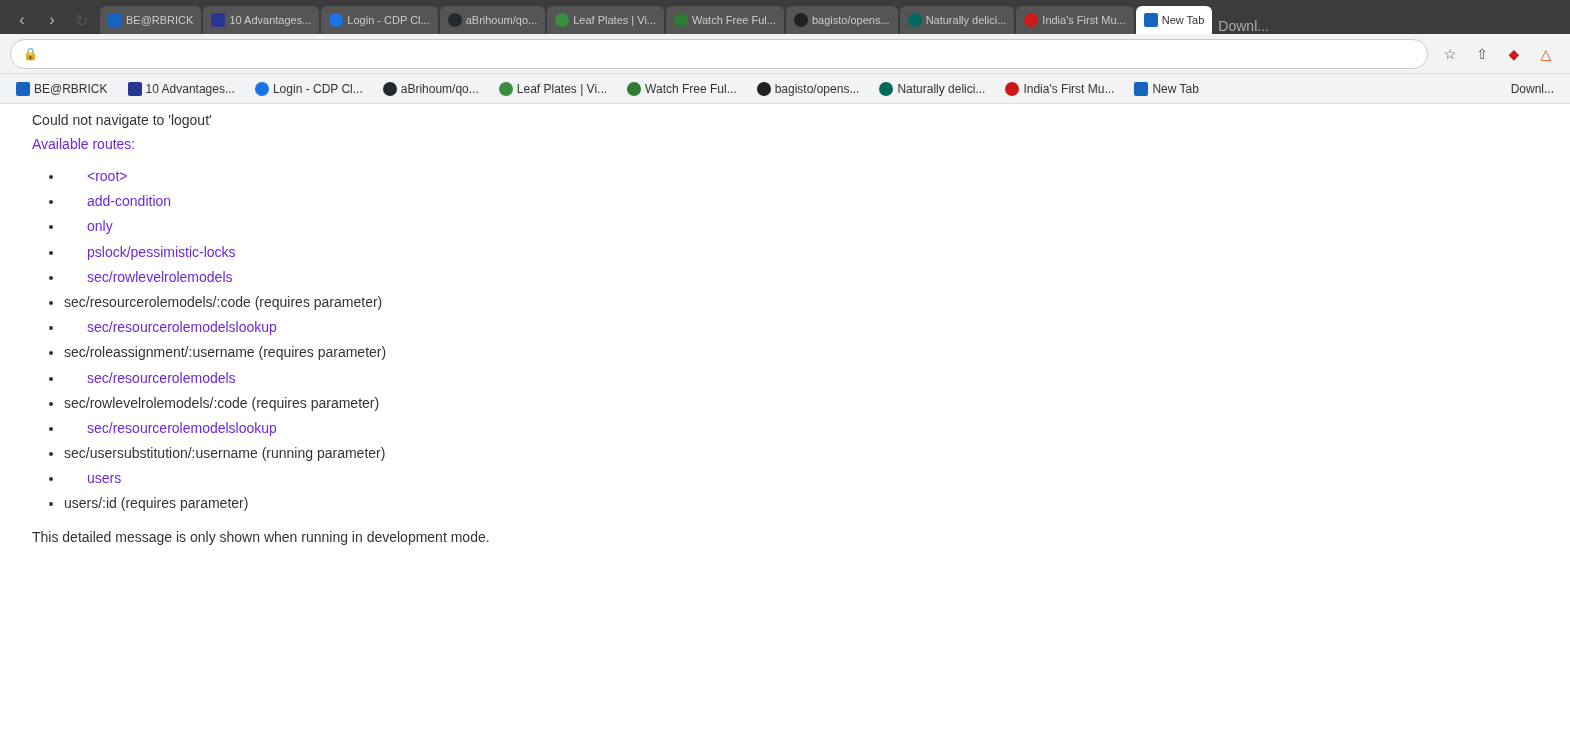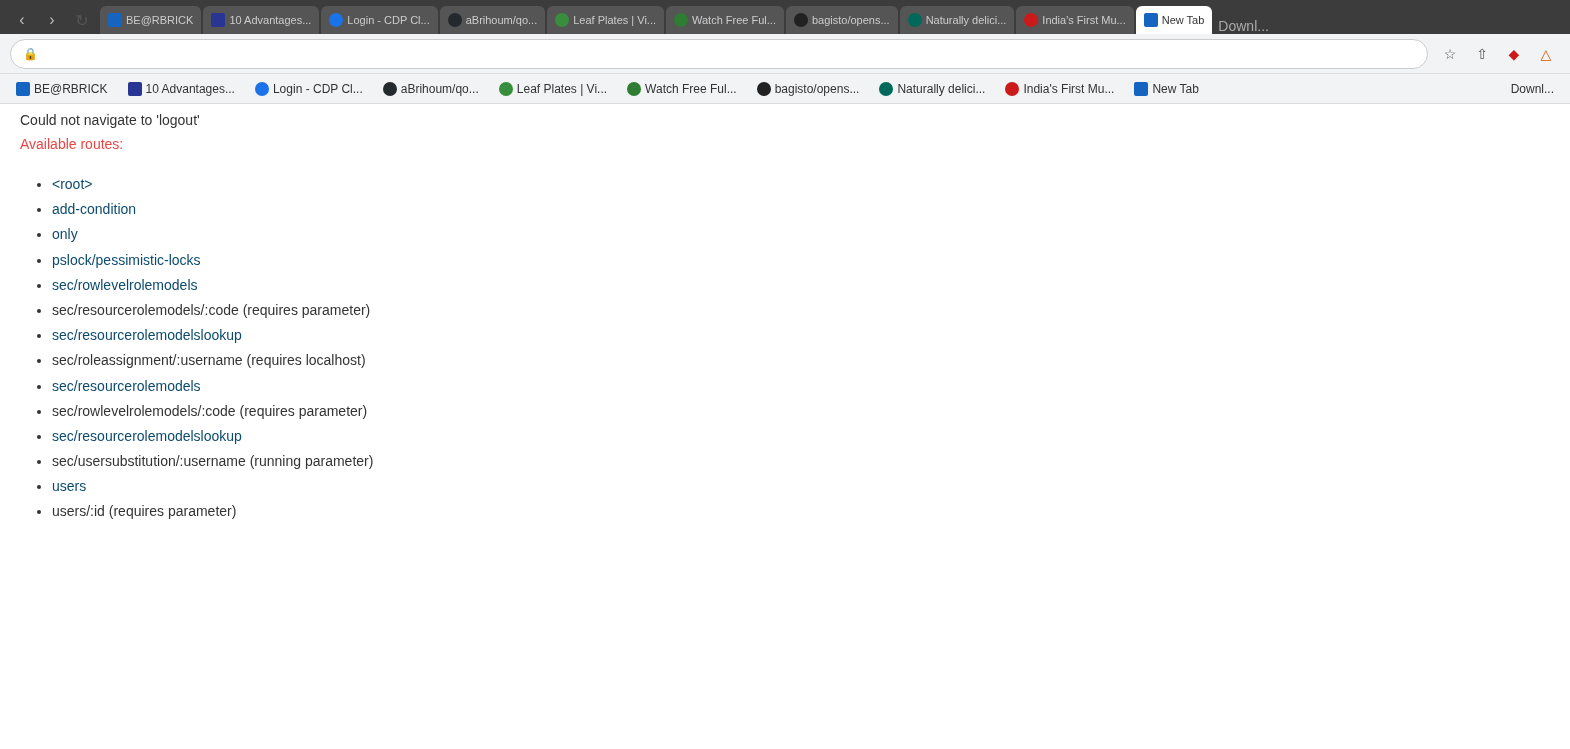--- a/index.html
+++ b/index.html
@@ -142,46 +142,47 @@
     }
     .downloads-text {
       margin-left: auto;
       font-size: 12px;
       color: #333;
       padding-right: 8px;
     }
 
     
     .page-content {
-      padding: 8px 20px;
+      padding: 8px 32px;
       background: #fff;
       min-height: 600px;
     }
     .error-msg {
       font-size: 14px;
       color: #333;
       margin-bottom: 8px;
     }
     .available-routes-label {
       font-size: 14px;
-      color: #ef4444;
-      margin-bottom: 20px;
+      color: #6d28d9;
+      margin-bottom: 12px;
     }
     .routes-list {
       list-style: disc;
       padding-left: 32px;
       line-height: 1.8;
     }
     .routes-list li {
       font-size: 14px;
       color: #333;
     }
     .routes-list a {
-      color: #0c4a6e;
+      color: #6d28d9;
       text-decoration: none;
+      margin-left: 23px;
     }
     .dev-mode-note {
       font-size: 14px;
       color: #333;
       margin-top: 12px;
     }
 
     
     .fav-blue { background: #1565c0; }
     .fav-dark-blue { background: #283593; }
@@ -317,36 +318,37 @@
       <li>
         <a href="#">sec/rowlevelrolemodels</a>
       </li>
       <li>
         <span>sec/resourcerolemodels/:code (requires parameter)</span>
       </li>
       <li>
         <a href="#">sec/resourcerolemodelslookup</a>
       </li>
       <li>
-        <span>sec/roleassignment/:username (requires localhost)</span>
+        <span>sec/roleassignment/:username (requires parameter)</span>
       </li>
       <li>
         <a href="#">sec/resourcerolemodels</a>
       </li>
       <li>
         <span>sec/rowlevelrolemodels/:code (requires parameter)</span>
       </li>
       <li>
         <a href="#">sec/resourcerolemodelslookup</a>
       </li>
       <li>
         <span>sec/usersubstitution/:username (running parameter)</span>
       </li>
       <li>
         <a href="#">users</a>
       </li>
       <li>
         <span>users/:id (requires parameter)</span>
       </li>
     </ul>
+    <p class="dev-mode-note">This detailed message is only shown when running in development mode.</p>
   </div>
 
 </div>
 
 </body></html>

